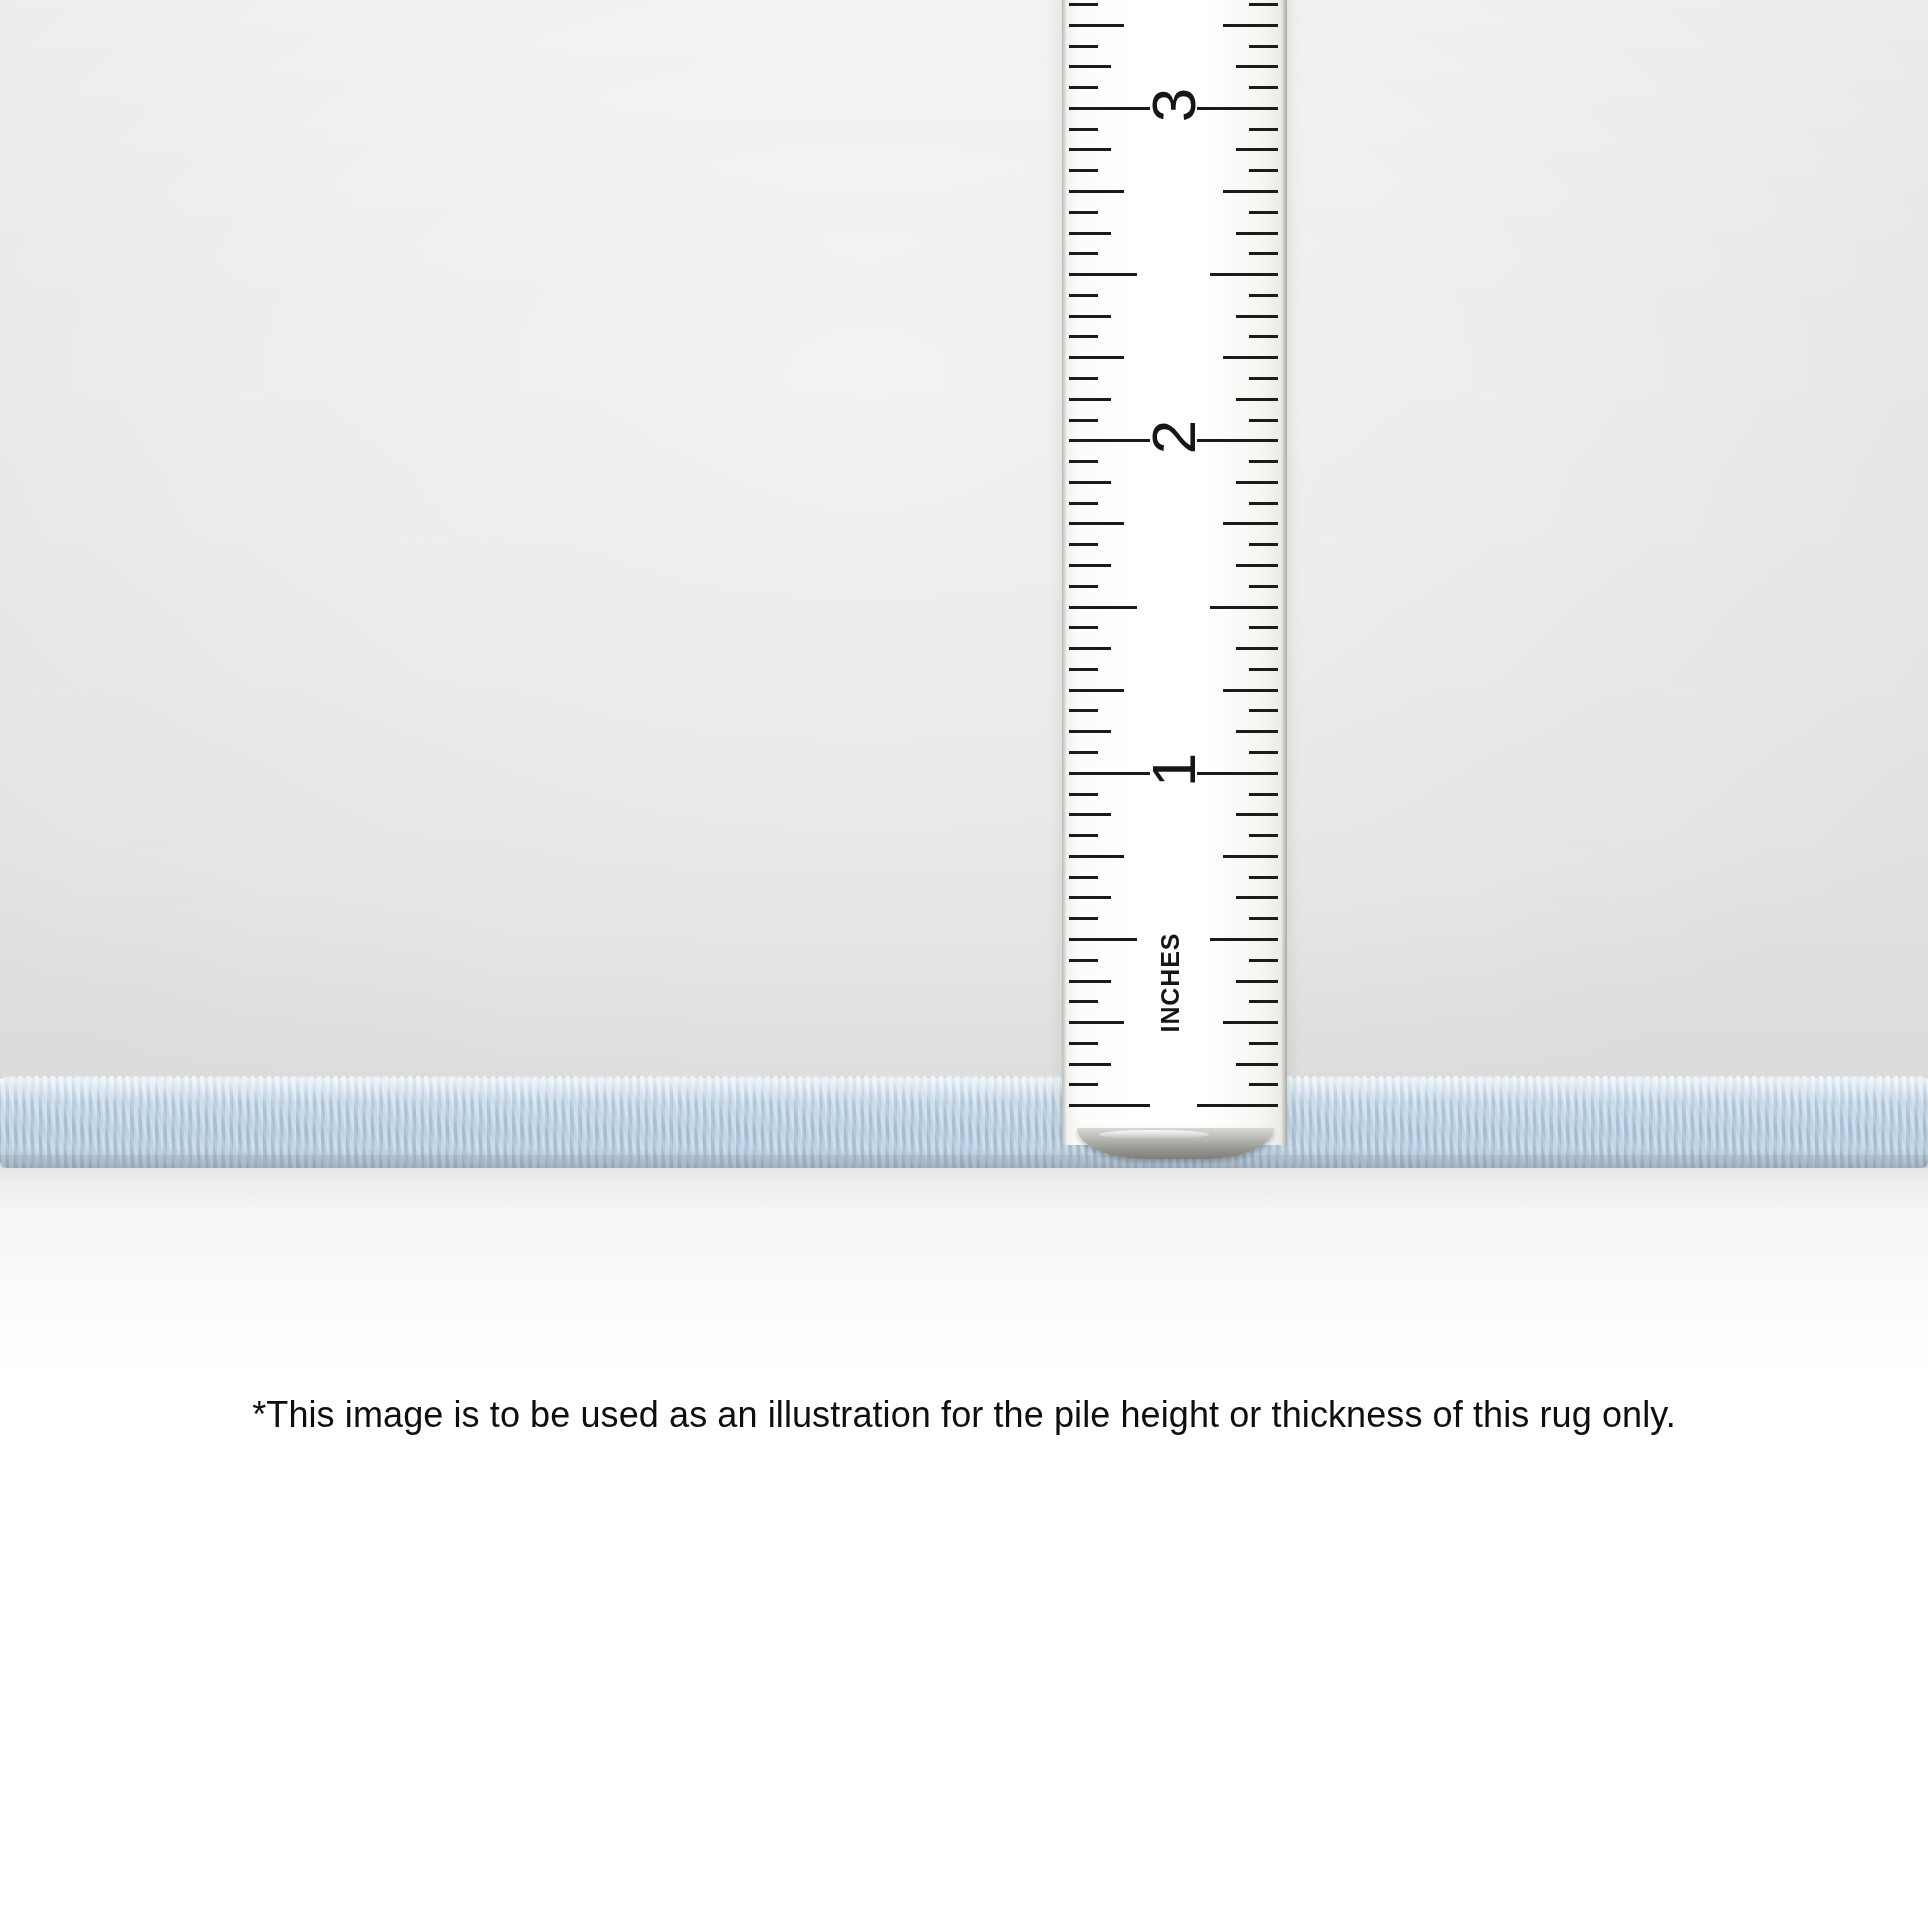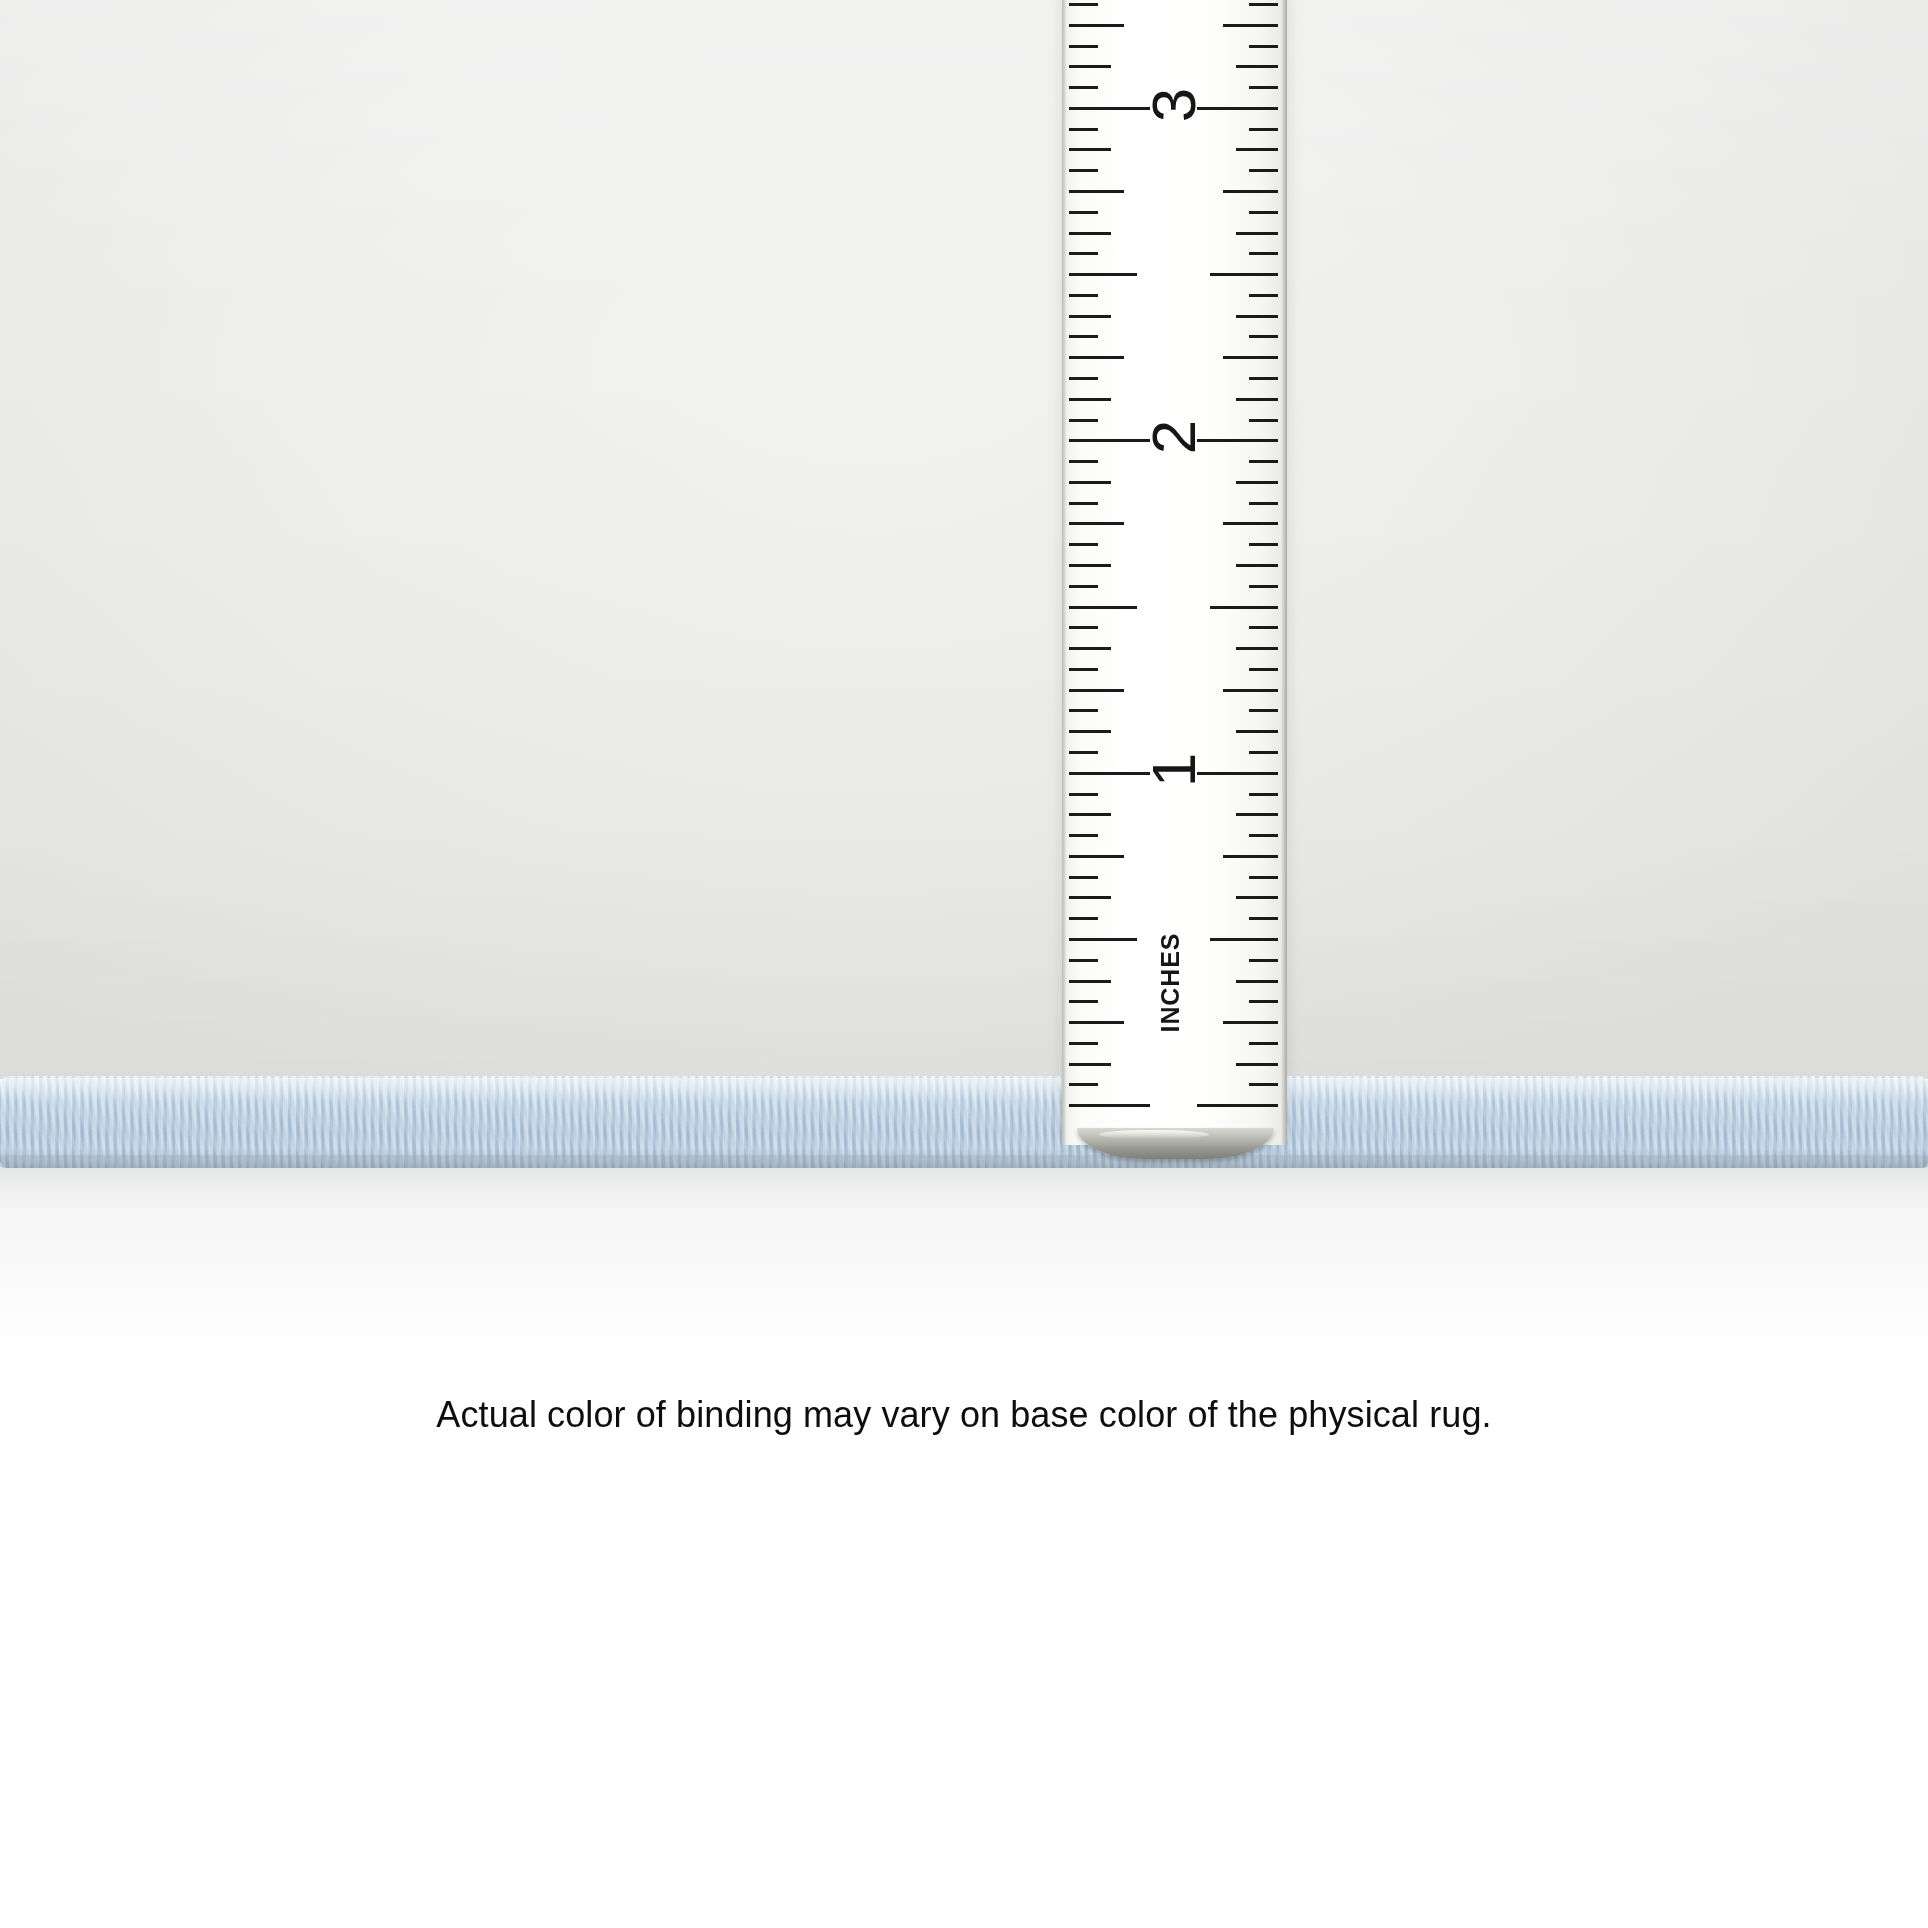--- a/index.html
+++ b/index.html
@@ -344,17 +344,17 @@
     <div class="num" id="num-3" style="top: 81px; left: 75px; width: 73px; text-align: center;">3</div>
     <div class="num" id="num-2" style="top: 413px; left: 75px; width: 73px; text-align: center;">2</div>
     <div class="num" id="num-1" style="top: 746px; left: 75px; width: 73px; text-align: center;">1</div>
     <div class="inches-label" id="inches" style="top: 975px; left: 26px; width: 165px; text-align: center;">INCHES</div>
 
     <div class="ruler-tip"></div>
     <div class="ruler-tip-hi"></div>
   </div>
 
   <div class="caption">
-    <span class="line">Actual color of binding may vary on base color of the physical rug.</span>
+    <span class="line">*This image is to be used as an illustration for the pile height or thickness of this rug only.</span>
   </div>
 
 </div>
 
 
 </body></html>

